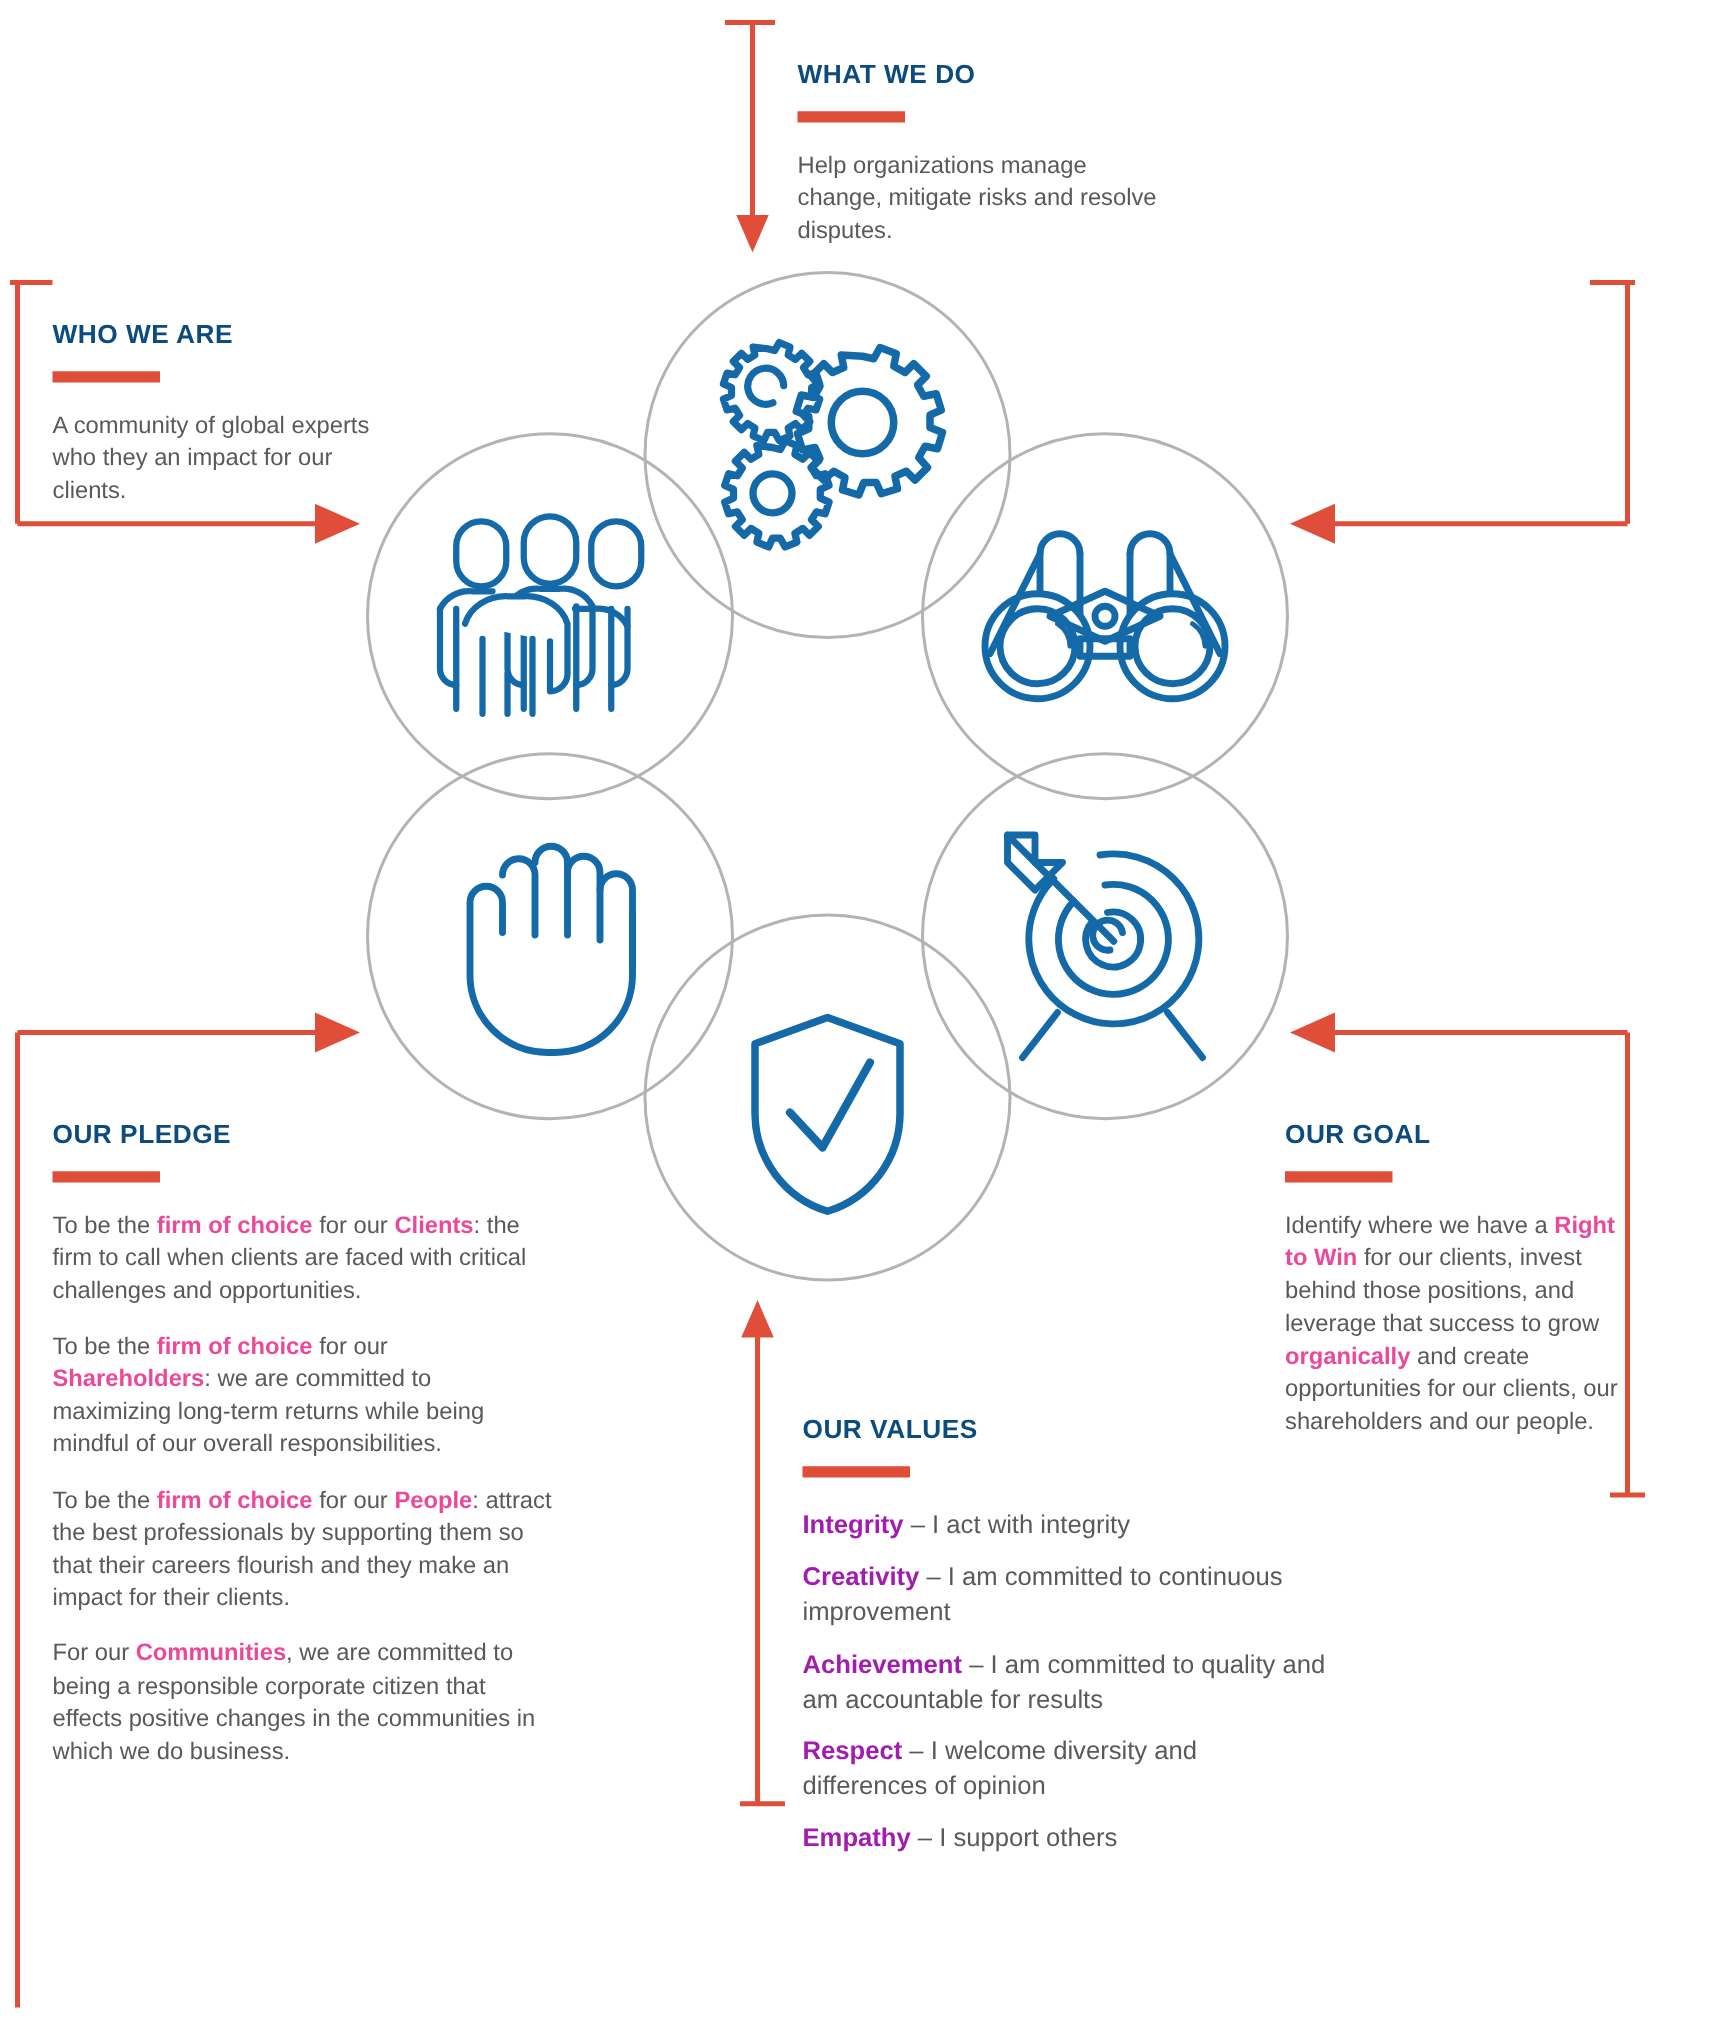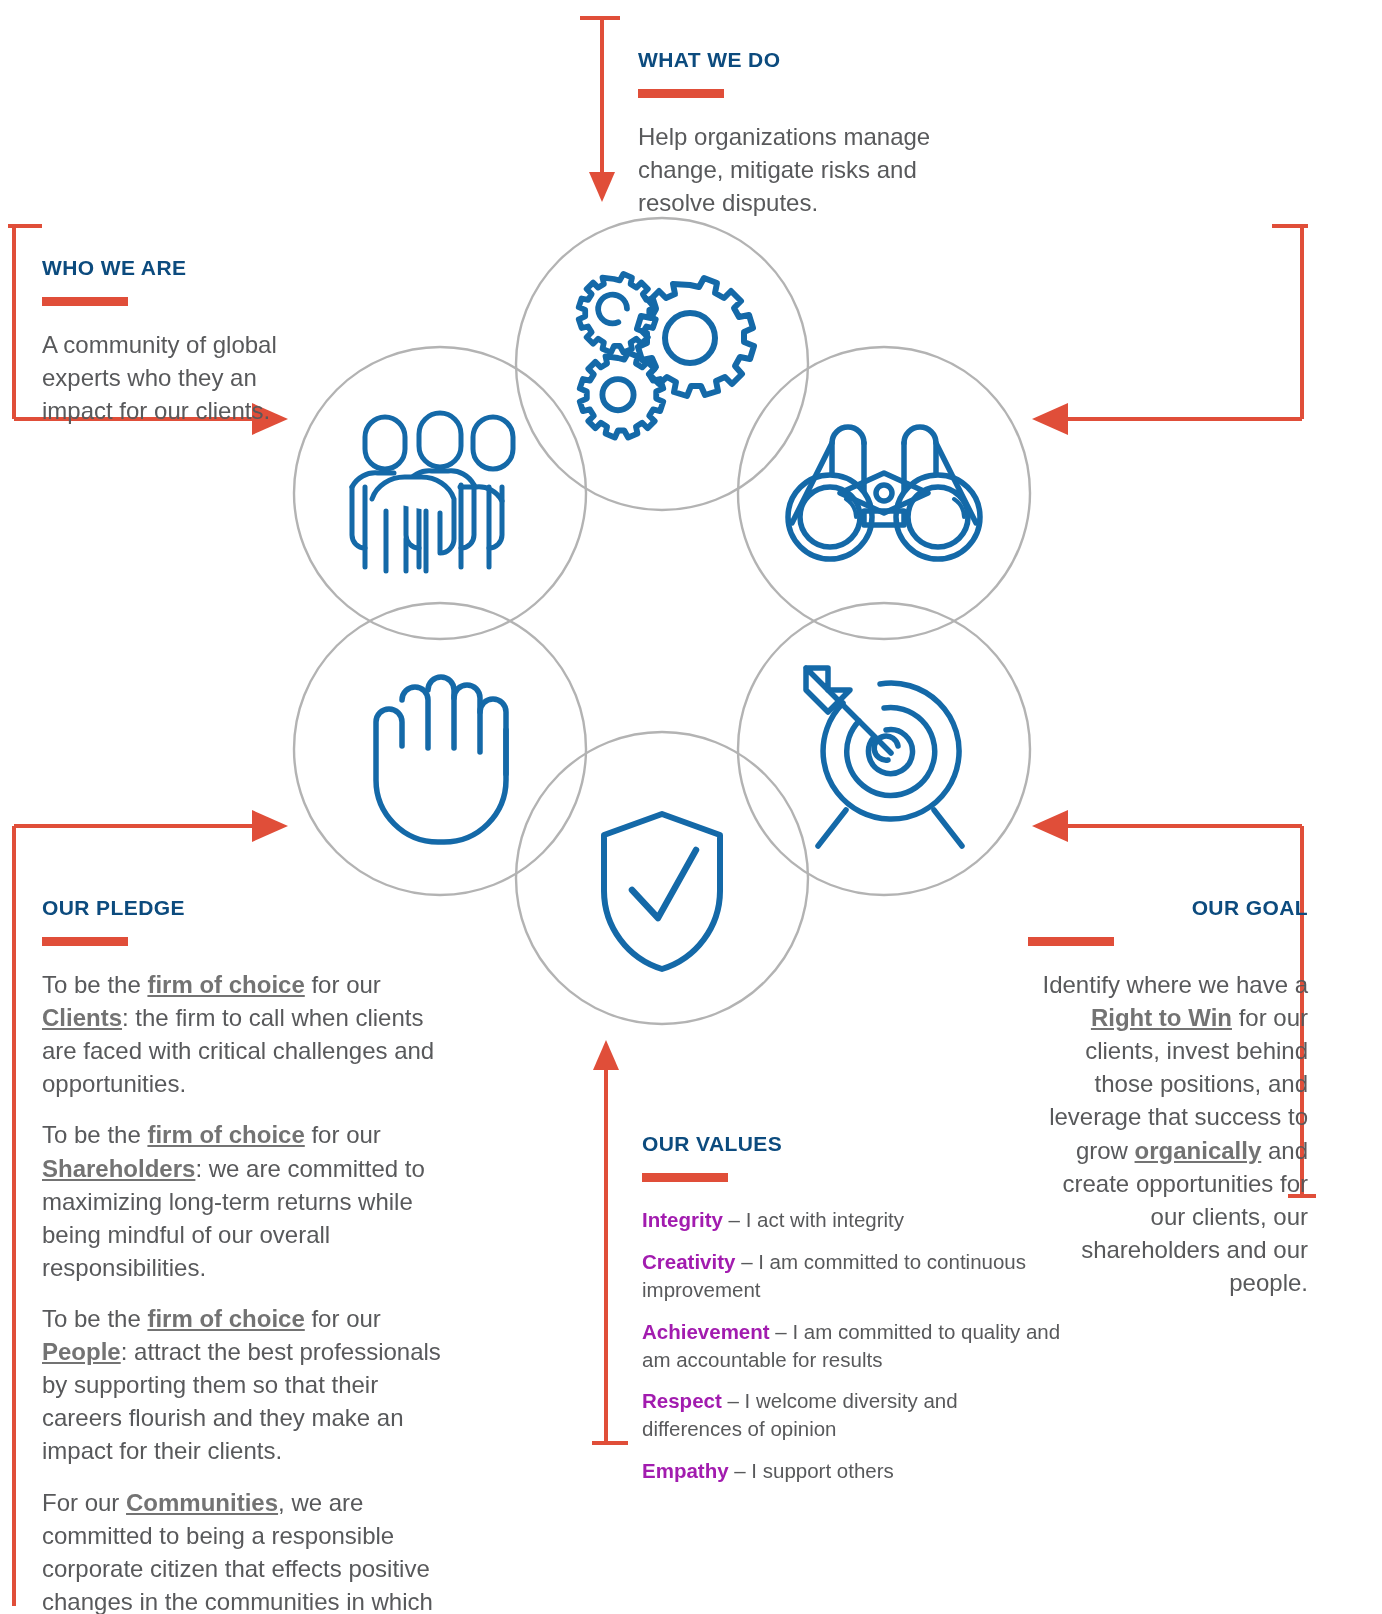--- a/index.html
+++ b/index.html
@@ -26,39 +26,39 @@
     color: #0C4B7E;
     white-space: nowrap;
   }
   .rule {
     width: 86px; height: 9px;
     background: #E04E39;
     margin-top: 17px;
   }
   .body-txt {
     margin-top: 22px;
-    font-size: 24px;
+    font-size: 19px;
     line-height: 1.38;
     color: #58595B;
   }
   .body-txt p { margin-bottom: 18px; }
   .body-txt p:last-child { margin-bottom: 0; }
-  .body-txt b { font-weight: bold; color: #737373; text-decoration: underline; }
+  .body-txt b { font-weight: bold; color: #ec4899; }
 
   .values-list { margin-top: 24px; font-size: 20.5px; line-height: 1.36; color: #58595B; }
   .values-list .v-item { margin-bottom: 14px; }
   .values-list .v-item:last-child { margin-bottom: 0; }
   .values-list .v-name { font-weight: bold; color: #a21caf; }
 
   
   #whatwedo { left: 638px; top: 14px;  width: 300px; }
   #whoweare { left: 42px;  top: 222px; width: 270px; }
   #ourvision{ left: 1028px;top: 222px; width: 250px; }
   #ourpledge{ left: 42px;  top: 862px; width: 400px; }
-  #ourgoal  { left: 1028px;top: 862px; width: 280px; text-align: right; }
+  #ourgoal  { left: 1028px;top: 862px; width: 280px; }
   #ourvalues{ left: 642px; top: 1098px;width: 420px; }
 </style>
 </head>
 <body>
 
 <div id="page">
 
   <svg class="svg-layer" viewBox="0 0 1382 1614">
 
     <g stroke="#E04E39" stroke-width="4" fill="none">

